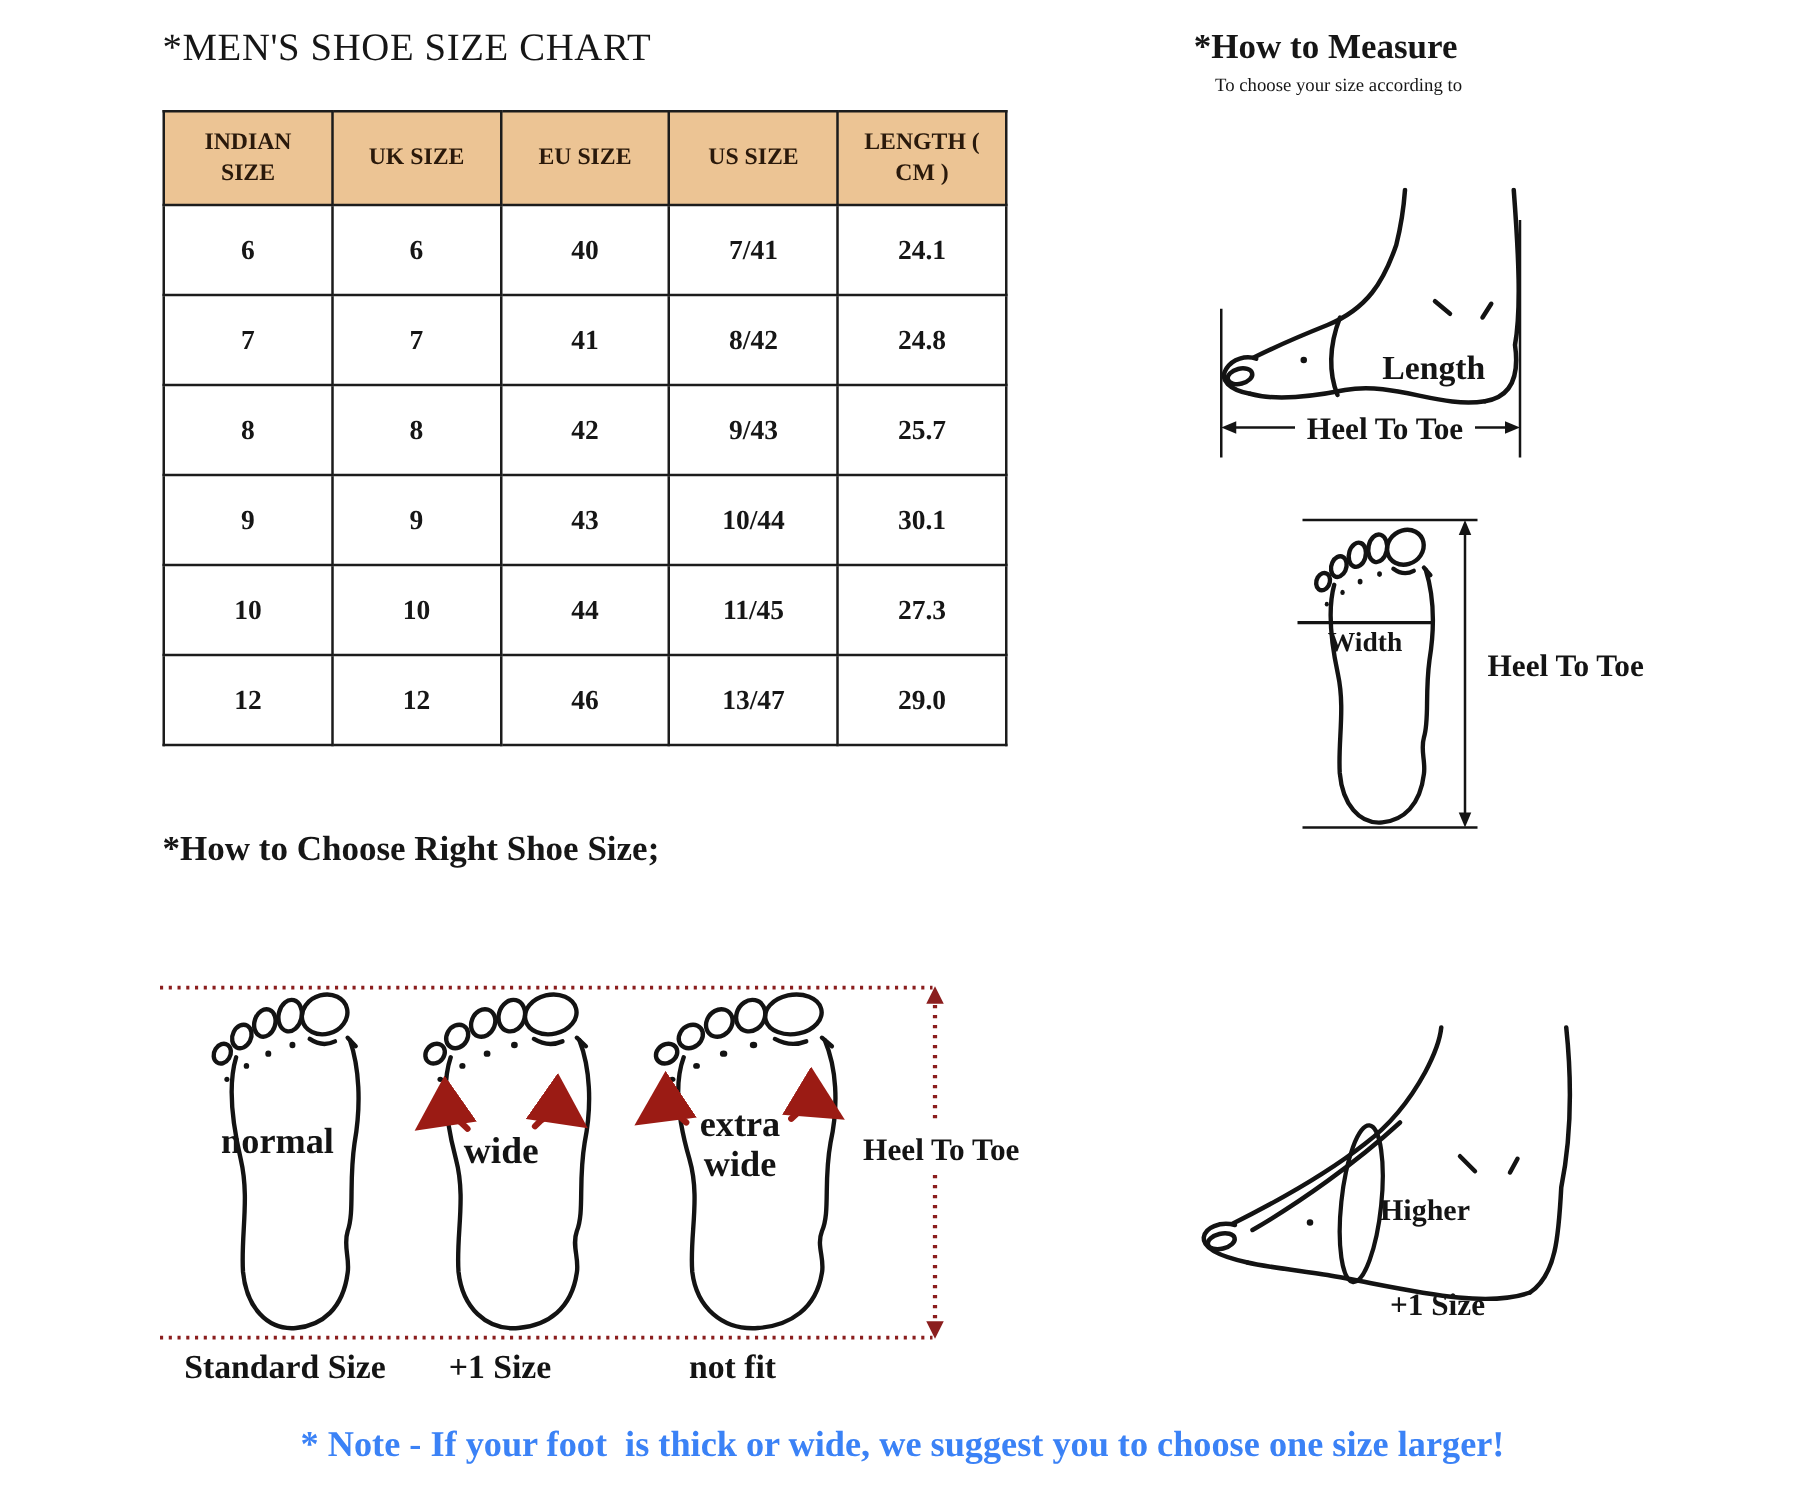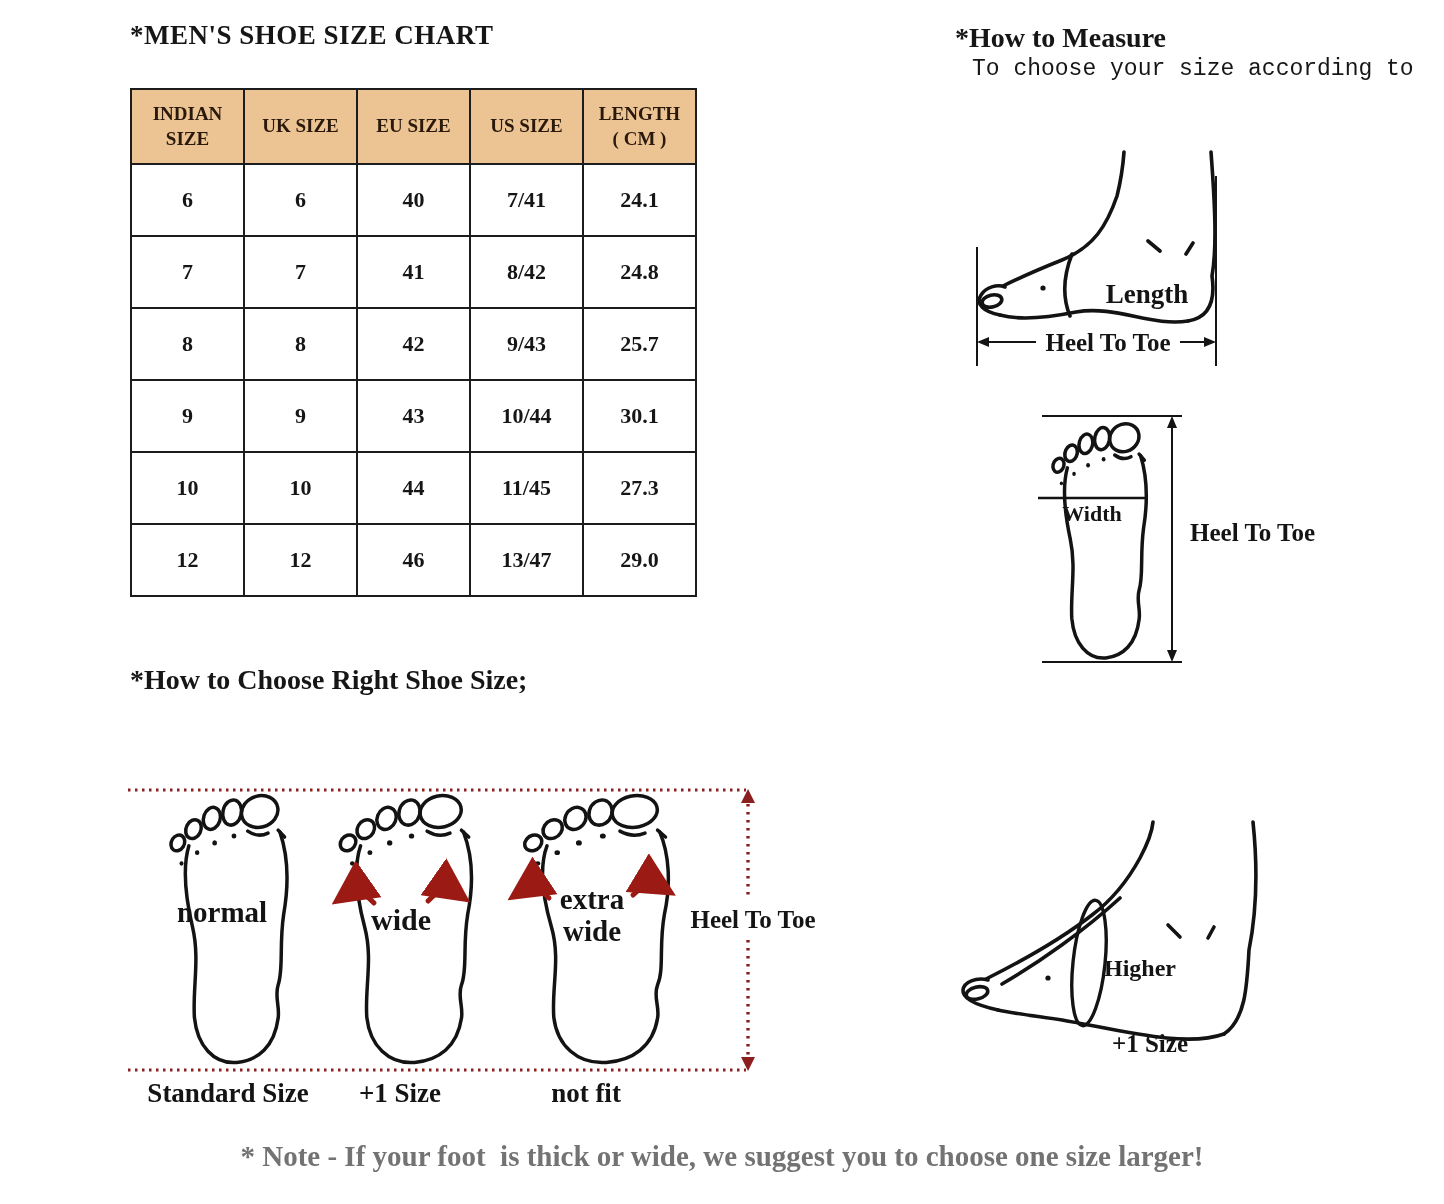--- a/index.html
+++ b/index.html
@@ -1,38 +1,38 @@
 <!DOCTYPE html>
 <html><head>
 <meta charset="utf-8">
 <style>
   html,body{margin:0;padding:0;background:#ffffff;}
   .page{
     position:relative;width:1444px;height:1204px;background:#ffffff;
     font-family:"Liberation Serif", serif;color:#161616;overflow:hidden;
   }
-  .h1{position:absolute;font-weight:bold;font-size:27px;letter-spacing:.5px;white-space:nowrap;}
+  .h1{position:absolute;font-weight:normal;font-size:31px;letter-spacing:.5px;white-space:nowrap;}
   .h2{position:absolute;font-weight:bold;font-size:28px;white-space:nowrap;}
-  .subtitle{position:absolute;font-size:23px;line-height:27px;font-family:Liberation Mono, monospace;}
+  .subtitle{position:absolute;font-size:15px;line-height:27px;}
   table.size{
-    position:absolute;left:130px;top:88px;width:567px;
+    position:absolute;left:130px;top:88px;width:676px;
     border-collapse:collapse;table-layout:fixed;
   }
   table.size th{
     border:2px solid #1c1c1c;background:#ecc494;color:#2a190b;
     font-size:19px;font-weight:bold;height:73px;line-height:1.3;
     padding:0 10px;text-align:center;
   }
   table.size td{
     border:2px solid #1c1c1c;background:#ffffff;
     font-size:22px;font-weight:bold;height:68px;text-align:center;
   }
   .note{
     position:absolute;left:0;top:1140px;width:100%;text-align:center;
-    font-size:29px;font-weight:bold;color:#737373;white-space:pre-wrap;
+    font-size:29px;font-weight:bold;color:#3b82f6;white-space:pre-wrap;
   }
   .diagram{position:absolute;}
   svg text{font-family:"Liberation Serif", serif;font-weight:bold;fill:#141414;}
 </style>
 </head>
 <body>
 
 <div class="page">
 
   <svg width="0" height="0" style="position:absolute" aria-hidden="true">

